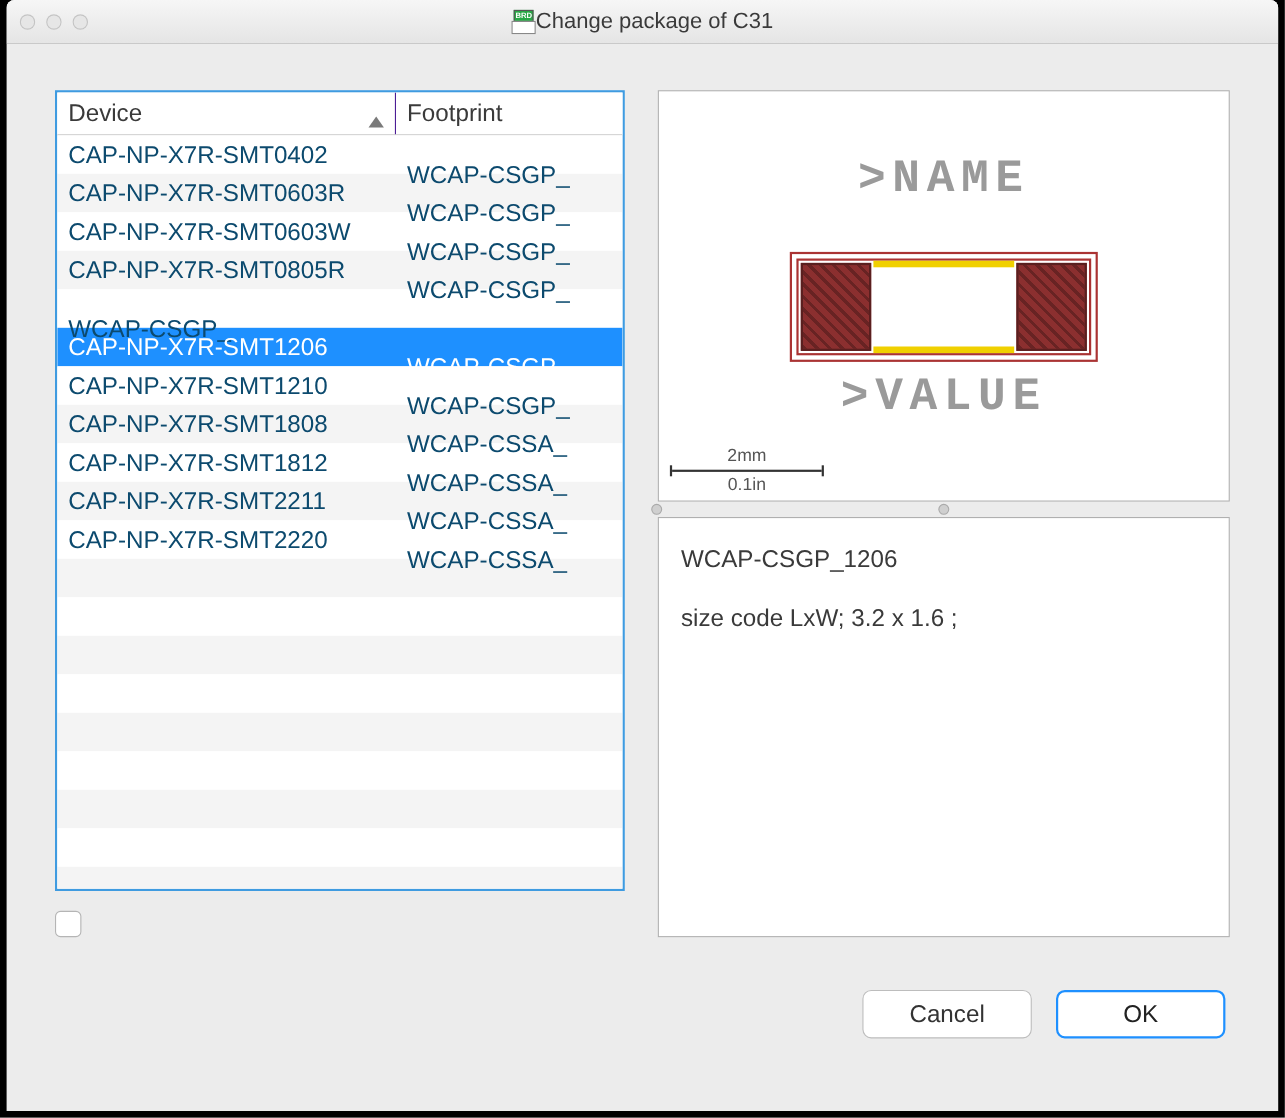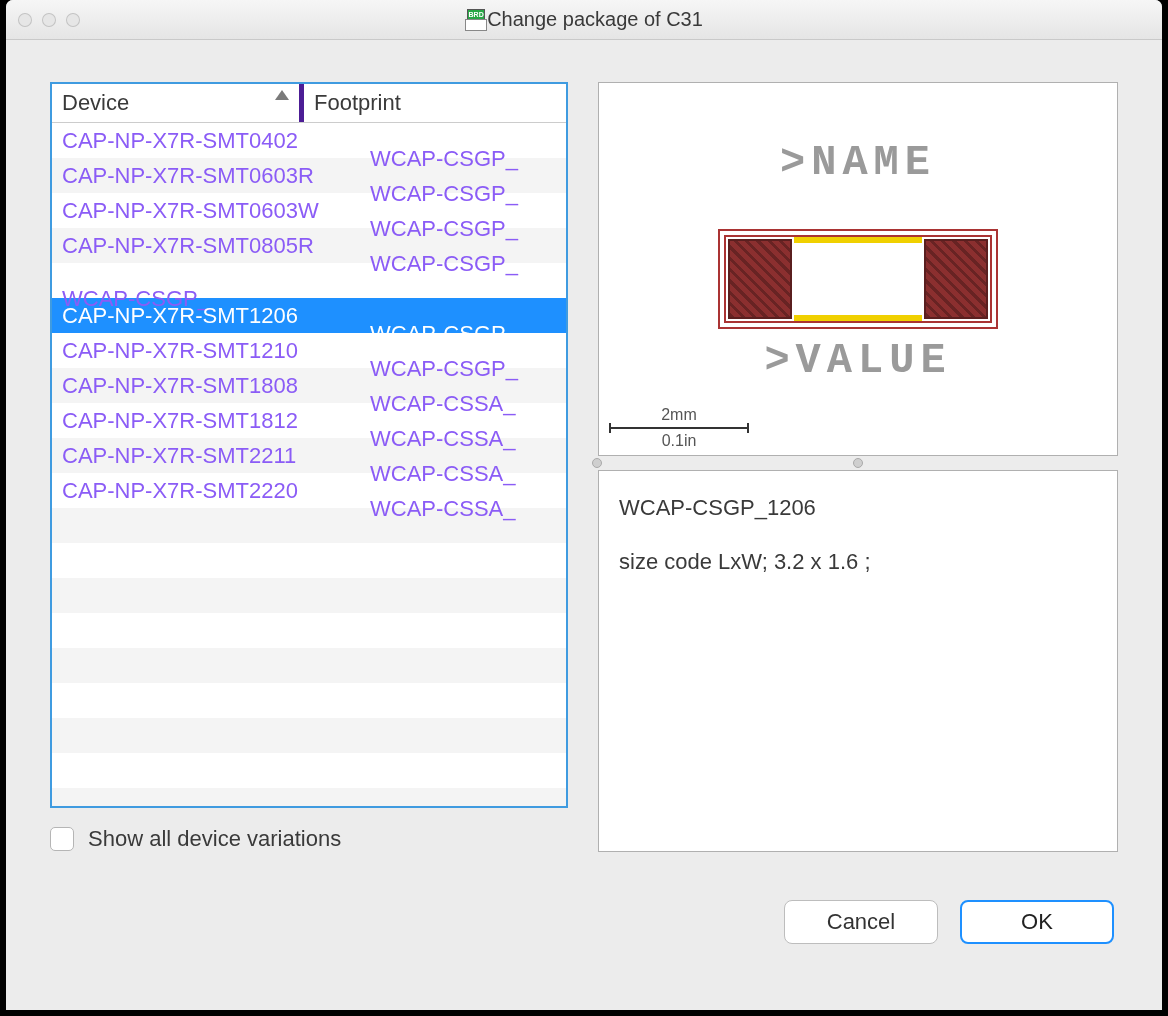--- a/index.html
+++ b/index.html
@@ -92,39 +92,39 @@
     overflow: hidden;
   }
   .list-header {
     display: flex;
     border-bottom: 1px solid #ccc;
     background: #fff;
     font-size: 22px;
     color: #3a3a3a;
   }
   .lh-col1 {
-    width: 252px;
+    width: 308px;
     padding: 6px 10px;
     display: flex;
-    align-items: flex-start;
+    align-items: flex-end;
     justify-content: space-between;
-    border-right: 5px solid #4c1d95;
+    border-right: 1px solid #4c1d95;
   }
   .sort-arrow {
     width: 0; height: 0;
     border-left: 7px solid transparent;
     border-right: 7px solid transparent;
     border-bottom: 10px solid #7a7a7a;
   }
   .lh-col2 { flex: 1; padding: 6px 10px; }
   .list-body { flex: 1; overflow: hidden; }
   .row {
     display: flex;
     font-size: 22px;
-    color: #8b5cf6;
+    color: #0c4a6e;
     height: 35px;
     align-items: center;
   }
   .row:nth-child(even) { background: #f4f4f4; }
   .row:nth-child(odd) { background: #fff; }
   .row.selected {
     background: #1e90ff !important;
     color: #fff;
   }
   .row .c1 {
@@ -392,21 +392,20 @@
               <div class="blankrow"></div>
               <div class="blankrow"></div>
               <div class="blankrow"></div>
               <div class="blankrow"></div>
               <div class="blankrow"></div>
               <div class="blankrow"></div>
             </div>
         </div>
         <div class="checkbox-row">
           <div class="checkbox"></div>
-          <div class="cb-label">Show all device variations</div>
         </div>
       </div>
 
       <div class="right-panel">
         <div class="preview-box">
           <div class="preview-inner">
             <div class="txt name">&gt;NAME</div>
             <div class="comp">
               <div class="outline-outer"></div>
               <div class="outline-inner"></div>

